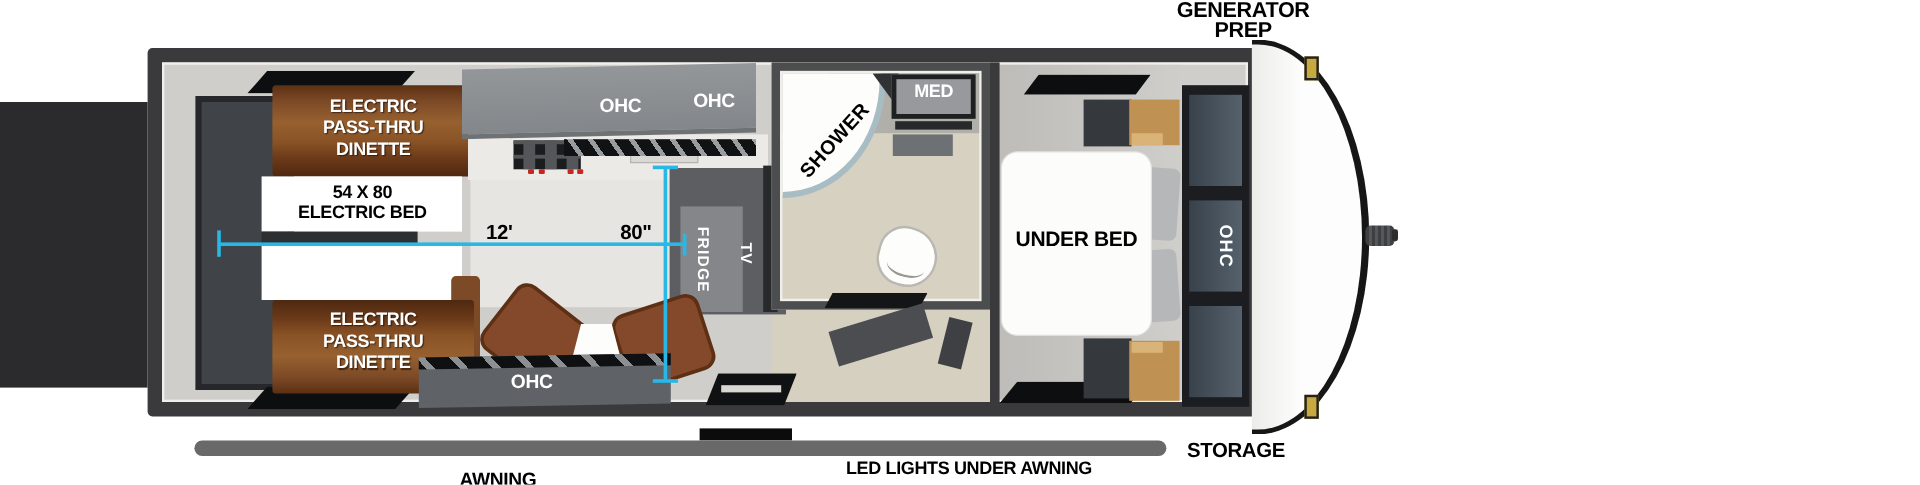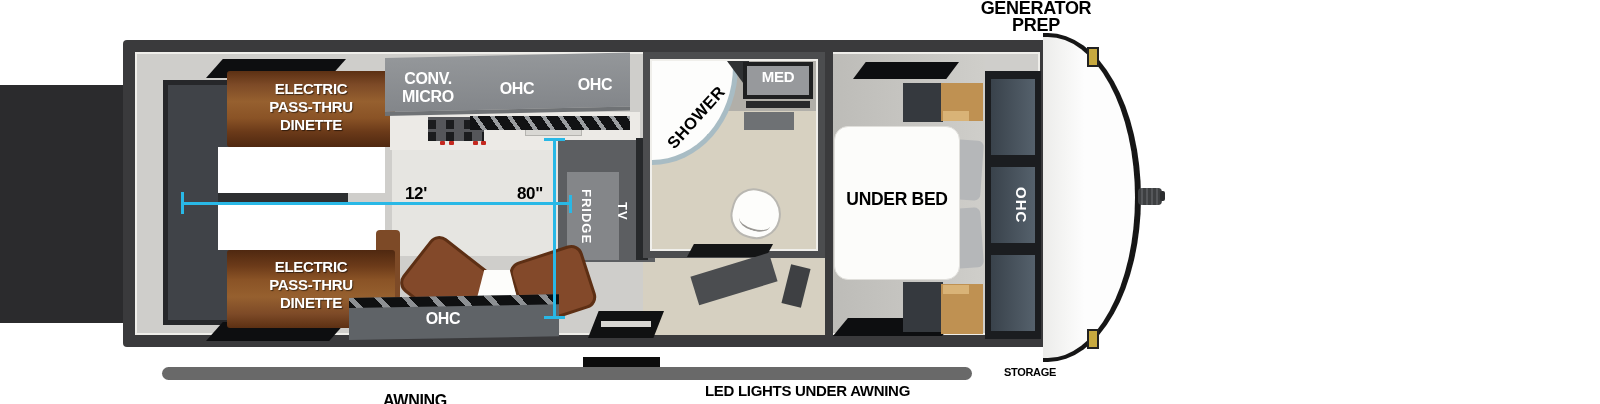--- a/index.html
+++ b/index.html
@@ -30,20 +30,21 @@
 
   <div class="abs" style="left:163px;top:80px;width:82px;height:245px;background:#404348;border:5px solid #26272a;box-sizing:border-box;"></div>
   <div class="abs quad" style="left:206px;top:59px;width:140px;height:19px;"></div>
   <div class="abs quad" style="left:206px;top:322px;width:140px;height:19px;"></div>
 
   <div class="abs" style="left:227px;top:71px;width:168px;height:76px;border-radius:3px;
               background:linear-gradient(180deg,#5c3013 0%,#7d4a27 18%,#96602f 40%,#8a5326 62%,#6b3a19 80%,#4f2810 100%);"></div>
   <div class="lbl wlbl" style="left:256px;top:80px;width:110px;font-size:15px;line-height:18px;">ELECTRIC PASS-THRU DINETTE</div>
 
   <div class="abs" style="left:218px;top:147px;width:167px;height:46px;background:#ffffff;"></div>
+  <div class="lbl" style="left:242px;top:152px;width:120px;font-size:15px;line-height:17px;">54 X 80 ELECTRIC BED</div>
   <div class="abs" style="left:218px;top:193px;width:130px;height:11px;background:#2d2f31;"></div>
   <div class="abs" style="left:218px;top:204px;width:167px;height:46px;background:#ffffff;"></div>
 
   <div class="abs" style="left:376px;top:230px;width:24px;height:70px;background:#7d4a27;border-radius:4px;"></div>
   <div class="abs" style="left:227px;top:250px;width:168px;height:78px;border-radius:3px;
               background:linear-gradient(0deg,#5c3013 0%,#7d4a27 18%,#96602f 40%,#8a5326 62%,#6b3a19 80%,#4f2810 100%);"></div>
   <div class="lbl wlbl" style="left:256px;top:258px;width:110px;font-size:15px;line-height:18px;">ELECTRIC PASS-THRU DINETTE</div>
 
   <div class="abs" style="left:390px;top:112px;width:250px;height:38px;background:#eceae6;"></div>
   <div class="abs" style="left:428px;top:117px;width:56px;height:24px;background:#1b1c1e;
@@ -51,21 +52,20 @@
   <span class="knob" style="left:440px;top:141px;"></span>
   <span class="knob" style="left:449px;top:141px;"></span>
   <span class="knob" style="left:473px;top:141px;"></span>
   <span class="knob" style="left:481px;top:141px;"></span>
   <div class="abs" style="left:525px;top:118px;width:55px;height:16px;background:#d9d8d4;border:1px solid #b5b4b0;"></div>
   <div class="abs" style="left:470px;top:116px;width:160px;height:14px;
               background:repeating-linear-gradient(55deg,#111214 0 10px,#9a9da0 10px 14px);"></div>
 
   <div class="abs" style="left:385px;top:58px;width:245px;height:58px;transform:skewY(-1.3deg);transform-origin:left top;
               background:linear-gradient(180deg,#94979a,#83868a);border-bottom:4px solid #6f7275;box-sizing:border-box;"></div>
-  <div class="lbl wlbl" style="left:392px;top:70px;width:72px;font-size:16px;line-height:18px;text-shadow:none;">CONV. MICRO</div>
   <div class="lbl wlbl" style="left:492px;top:80px;width:50px;font-size:16px;text-shadow:none;">OHC</div>
   <div class="lbl wlbl" style="left:570px;top:76px;width:50px;font-size:16px;text-shadow:none;">OHC</div>
 
   <div class="abs" style="left:558px;top:140px;width:97px;height:122px;background:#5c5e61;"></div>
   <div class="abs" style="left:567px;top:172px;width:52px;height:88px;background:#848689;"></div>
   <div class="lbl wlbl vtext" style="left:578px;top:177px;height:80px;font-size:13px;letter-spacing:1px;text-shadow:none;">FRIDGE</div>
   <div class="abs" style="left:636px;top:138px;width:12px;height:122px;background:#27292b;"></div>
   <div class="lbl wlbl vtext" style="left:614px;top:196px;height:30px;font-size:13px;letter-spacing:1px;text-shadow:none;">TV</div>
 
   <div class="abs" style="left:408px;top:248px;width:72px;height:62px;background:#83492a;border:3px solid #5d2f14;border-radius:12px;transform:rotate(38deg);"></div>
@@ -142,15 +142,15 @@
   <div class="abs" style="left:569px;top:195px;width:3px;height:18px;background:#29b8e6;"></div>
   <div class="abs" style="left:553px;top:140px;width:3px;height:178px;background:#29b8e6;"></div>
   <div class="abs" style="left:544px;top:138px;width:21px;height:3px;background:#29b8e6;"></div>
   <div class="abs" style="left:544px;top:316px;width:21px;height:3px;background:#29b8e6;"></div>
   <div class="lbl" style="left:396px;top:184px;width:40px;font-size:17px;">12'</div>
   <div class="lbl" style="left:506px;top:184px;width:48px;font-size:17px;">80"</div>
 
   <div class="lbl" style="left:976px;top:0;width:120px;font-size:18px;line-height:17px;">GENERATOR PREP</div>
   <div class="lbl" style="left:355px;top:392px;width:120px;font-size:16px;">AWNING</div>
   <div class="lbl" style="left:675px;top:383px;width:235px;font-size:15px;text-align:right;">LED LIGHTS UNDER AWNING</div>
-  <div class="lbl" style="left:975px;top:366px;width:110px;font-size:11px;">STORAGE</div>
+  <div class="lbl" style="left:975px;top:366px;width:110px;font-size:17px;">STORAGE</div>
 
 </div>
 
 </body></html>

